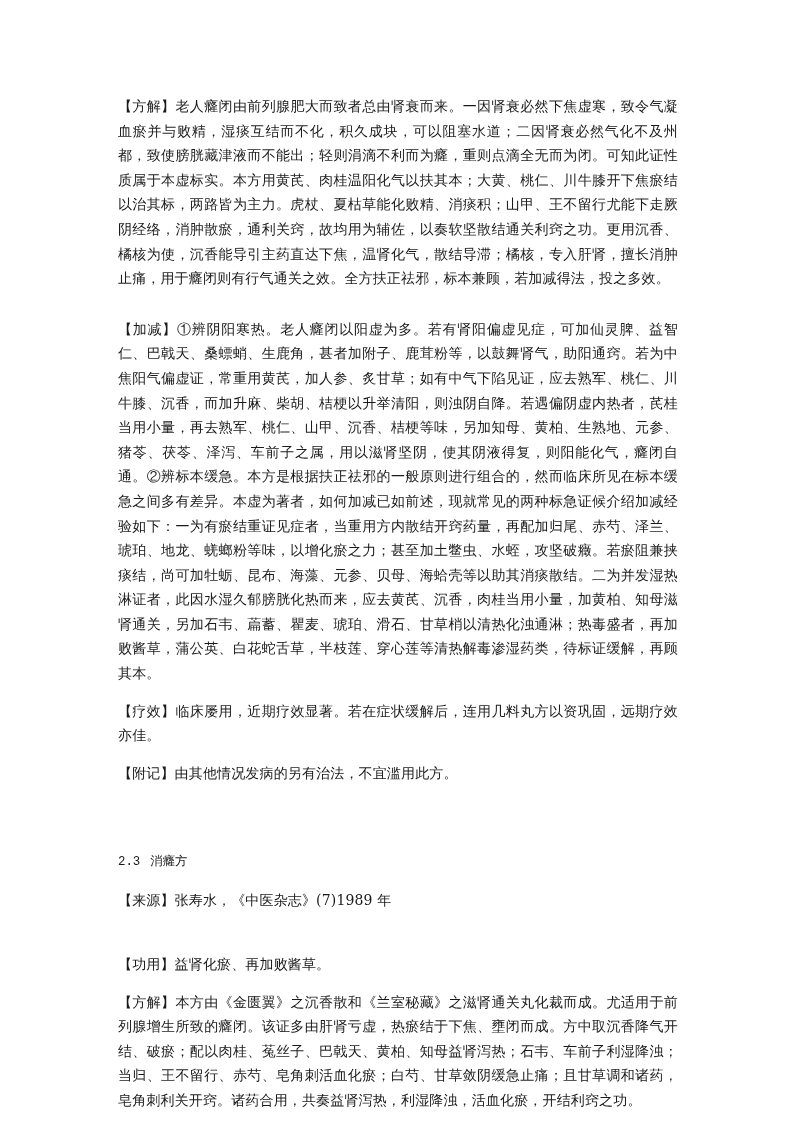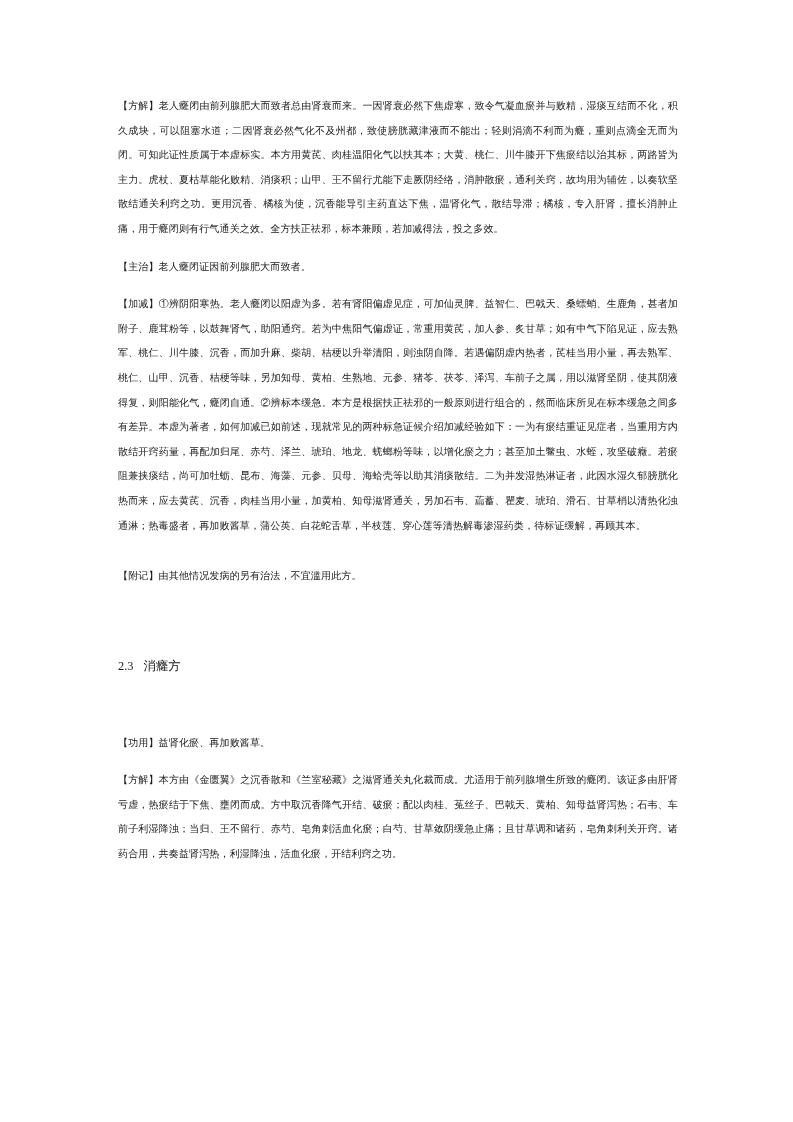--- a/index.html
+++ b/index.html
@@ -15,68 +15,69 @@
       font-family: "DejaVu Serif", "Liberation Serif", serif;
       color: #1a1a1a;
     }
     .page {
       position: absolute;
       left: 118px;
       top: 94px;
       width: 560px;
     }
     .para {
-      font-size: 10px;
+      font-size: 14px;
       line-height: 24.6px;
       margin: 0;
       text-align: justify;
       letter-spacing: 0.15px;
     }
     .tag {
       font-weight: normal;
     }
     .gap-1 { height: 13px; }
     .gap-2 { height: 14px; }
     .gap-big { height: 65px; }
     .heading {
-      font-family: Liberation Serif, serif;
+      font-family: Liberation Mono, monospace;
       font-size: 12.4px;
       line-height: 24px;
       margin: 0;
     }
     .heading .num { margin-right: 10px; }
   </style>
 </head>
 <body>
 
 <div class="page">
 
   <p class="para"><span class="tag">【方解】</span><span>老人癃闭由前列腺肥大而致者总由肾衰而来。一因肾衰必然下焦虚寒，致令气凝血瘀并与败精，湿痰互结而不化，积久成块，可以阻塞水道；二因肾衰必然气化不及州都，致使膀胱藏津液而不能出；轻则涓滴不利而为癃，重则点滴全无而为闭。可知此证性质属于本虚标实。本方用黄芪、肉桂温阳化气以扶其本；大黄、桃仁、川牛膝开下焦瘀结以治其标，两路皆为主力。虎杖、夏枯草能化败精、消痰积；山甲、王不留行尤能下走厥阴经络，消肿散瘀，通利关窍，故均用为辅佐，以奏软坚散结通关利窍之功。更用沉香、橘核为使，沉香能导引主药直达下焦，温肾化气，散结导滞；橘核，专入肝肾，擅长消肿止痛，用于癃闭则有行气通关之效。全方扶正祛邪，标本兼顾，若加减得法，投之多效。</span></p>
 
   <div class="gap-1"></div>
 
-  <p class="para"><span class="tag">【主治】</span><span>老人癃闭证因前列腺肥大而致者。</span></p>
 
   <div class="gap-1"></div>
 
   <p class="para"><span class="tag">【加减】</span><span>①辨阴阳寒热。老人癃闭以阳虚为多。若有肾阳偏虚见症，可加仙灵脾、益智仁、巴戟天、桑螵蛸、生鹿角，甚者加附子、鹿茸粉等，以鼓舞肾气，助阳通窍。若为中焦阳气偏虚证，常重用黄芪，加人参、炙甘草；如有中气下陷见证，应去熟军、桃仁、川牛膝、沉香，而加升麻、柴胡、桔梗以升举清阳，则浊阴自降。若遇偏阴虚内热者，芪桂当用小量，再去熟军、桃仁、山甲、沉香、桔梗等味，另加知母、黄柏、生熟地、元参、猪苓、茯苓、泽泻、车前子之属，用以滋肾坚阴，使其阴液得复，则阳能化气，癃闭自通。②辨标本缓急。本方是根据扶正祛邪的一般原则进行组合的，然而临床所见在标本缓急之间多有差异。本虚为著者，如何加减已如前述，现就常见的两种标急证候介绍加减经验如下：一为有瘀结重证见症者，当重用方内散结开窍药量，再配加归尾、赤芍、泽兰、琥珀、地龙、蜣螂粉等味，以增化瘀之力；甚至加土鳖虫、水蛭，攻坚破癥。若瘀阻兼挟痰结，尚可加牡蛎、昆布、海藻、元参、贝母、海蛤壳等以助其消痰散结。二为并发湿热淋证者，此因水湿久郁膀胱化热而来，应去黄芪、沉香，肉桂当用小量，加黄柏、知母滋肾通关，另加石韦、萹蓄、瞿麦、琥珀、滑石、甘草梢以清热化浊通淋；热毒盛者，再加败酱草，蒲公英、白花蛇舌草，半枝莲、穿心莲等清热解毒渗湿药类，待标证缓解，再顾其本。</span></p>
 
   <div class="gap-1"></div>
 
+  <p class="para"><span class="tag">【疗效】</span><span>临床屡用，近期疗效显著。若在症状缓解后，连用几料丸方以资巩固，远期疗效亦佳。</span></p>
 
   <div class="gap-1"></div>
 
   <p class="para"><span class="tag">【附记】</span><span>由其他情况发病的另有治法，不宜滥用此方。</span></p>
 
   <div class="gap-big"></div>
 
   <p class="heading"><span class="num">2.3</span><span>消癃方</span></p>
 
   <div class="gap-2"></div>
 
+  <p class="para"><span class="tag">【来源】</span><span>张寿水，《中医杂志》(7)1989 年</span></p>
 
   <div class="gap-1"></div>
 
 
   <div class="gap-1"></div>
 
 
   <div class="gap-1"></div>
 
   <p class="para"><span class="tag">【功用】</span><span>益肾化瘀、再加败酱草。</span></p>

